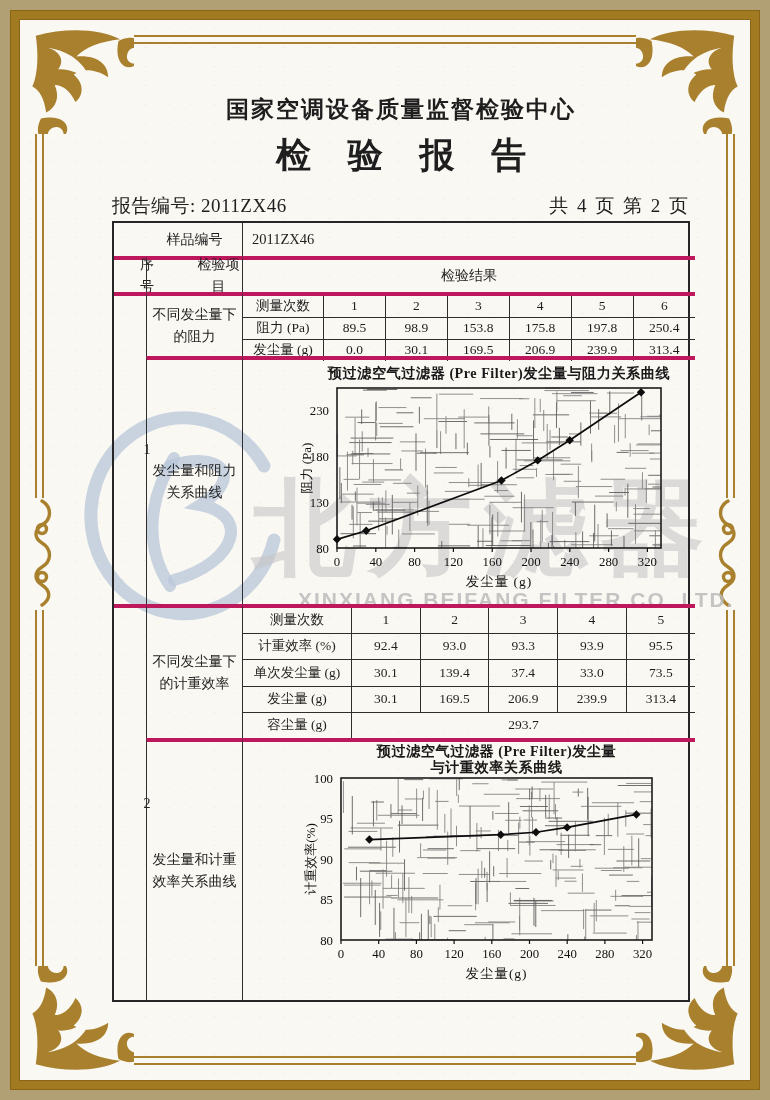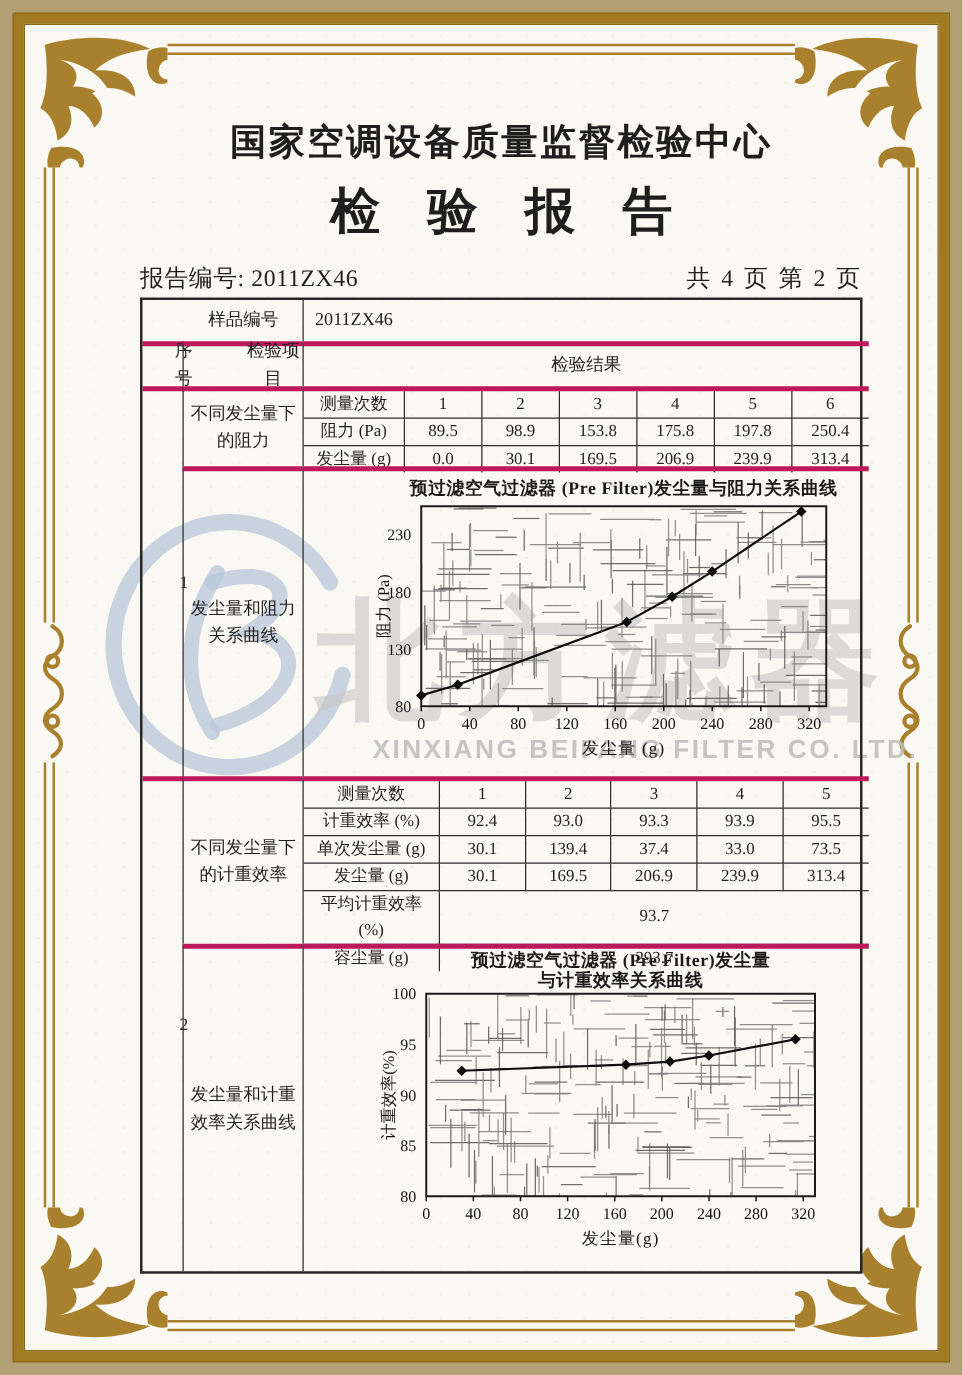--- a/index.html
+++ b/index.html
@@ -30,22 +30,22 @@
   .watermark{position:absolute;inset:0;z-index:2;pointer-events:none;}
   .wm-cjk{position:absolute;left:252px;top:448px;font-size:104px;font-weight:700;
     letter-spacing:12px;color:#c7c7c7;opacity:.6;white-space:nowrap;
     font-family:"DejaVu Sans",sans-serif;margin-top:12px;}
   .wm-latin{position:absolute;left:298px;top:588px;font-size:21px;font-weight:600;
     letter-spacing:2px;color:#bcbcbc;opacity:.85;white-space:nowrap;
     font-family:"Liberation Sans","DejaVu Sans",sans-serif;}
   .wm-logo{position:absolute;left:76px;top:408px;}
   
   .content{position:absolute;left:112px;top:94px;width:578px;z-index:3;}
-  .center-name{text-align:center;font-size:29px;font-weight:700;letter-spacing:2px;}
-  .report-title{text-align:center;font-size:40px;font-weight:700;word-spacing:28px;margin-top:7px;}
+  .center-name{text-align:center;font-size:23px;font-weight:700;letter-spacing:2px;}
+  .report-title{text-align:center;font-size:35px;font-weight:700;word-spacing:28px;margin-top:7px;}
   .meta-row{display:flex;justify-content:space-between;align-items:flex-end;
     margin-top:14px;margin-bottom:2px;font-size:19px;}
   .meta-left{letter-spacing:.5px;}
   .meta-right{letter-spacing:2px;}
   
   .main-table{display:grid;grid-template-columns:32px 96px 1fr;
     grid-template-rows:33px 36px 64px 248px 134px 262px;
     border:2px solid #262626;width:578px;box-sizing:border-box;background:transparent;}
   .cell{border-left:1px solid #2e2e2e;border-top:4px solid #be185d;
     display:flex;align-items:center;justify-content:center;
@@ -520,24 +520,20 @@
         </tr>
         <tr>
           <td class="lbl">发尘量 (g)</td>
           <td>30.1</td>
           <td>169.5</td>
           <td>206.9</td>
           <td>239.9</td>
           <td>313.4</td>
         </tr>
         <tr>
-          <td class="lbl">平均计重效率 (%)</td>
-          <td colspan="5">93.7</td>
-        </tr>
-        <tr>
           <td class="lbl">容尘量 (g)</td>
           <td colspan="5">293.7</td>
         </tr>
       </tbody>
         </table>
     </div>
     <div class="cell item-cell" style="grid-column:2;grid-row:6;text-align:center;">发尘量和计重效率关系曲线</div>
     <div class="cell fill chart-cell" style="grid-column:3;grid-row:6;">
       <svg id="chart-svg-2" width="452" height="270" viewBox="0 0 452 270">
           <line x1="251.90014451439492" y1="71.45513274986297" x2="275.72985643916763" y2="71.45513274986297" stroke="#7d7d7d" stroke-width="1" opacity="0.85"></line>

